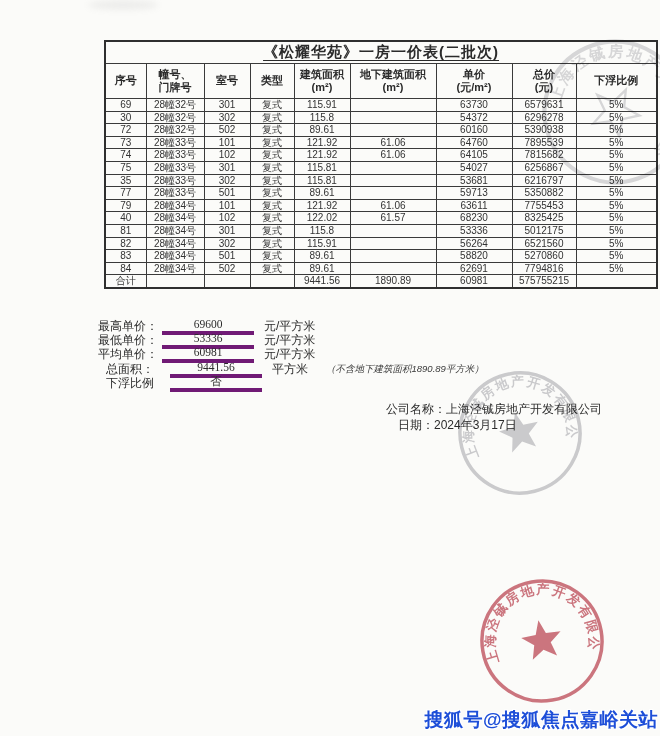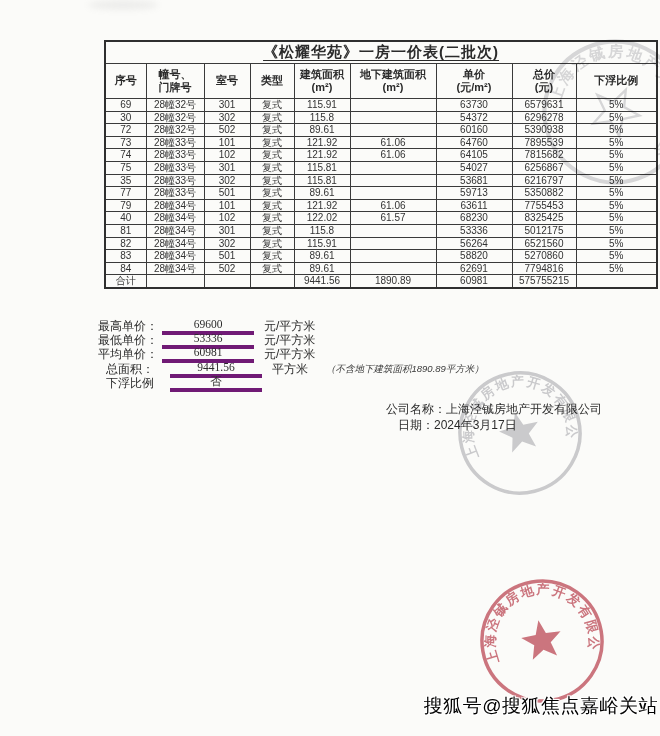--- a/index.html
+++ b/index.html
@@ -70,23 +70,23 @@
   
   .seal{position:absolute;pointer-events:none;mix-blend-mode:multiply;}
   .seal-top{left:527px;top:24px;width:176px;height:176px;opacity:.30;transform:rotate(26deg);}
   .seal-mid{left:445px;top:358px;width:150px;height:150px;opacity:.40;transform:rotate(-14deg);}
   .seal-red{left:467px;top:566px;width:150px;height:150px;opacity:.85;transform:rotate(-10deg);}
   .seal svg{width:100%;height:100%;}
   .seal text{font-family:"DejaVu Sans",sans-serif;font-weight:bold;}
 
   
   .watermark{
-    position:absolute;right:2px;bottom:17px;
-    font-size:19px;font-weight:normal;letter-spacing:.5px;
-    color:#000000;
+    position:absolute;right:2px;bottom:3px;
+    font-size:19px;font-weight:bold;letter-spacing:.5px;
+    color:#1d4ed8;
     text-shadow:-1px -1px 0 #fff,1px -1px 0 #fff,-1px 1px 0 #fff,1px 1px 0 #fff,0 0 3px #fff;
     white-space:nowrap;
   }
 </style>
 </head>
 <body>
 
 <div class="page">
 
   <div class="smudge"></div>

